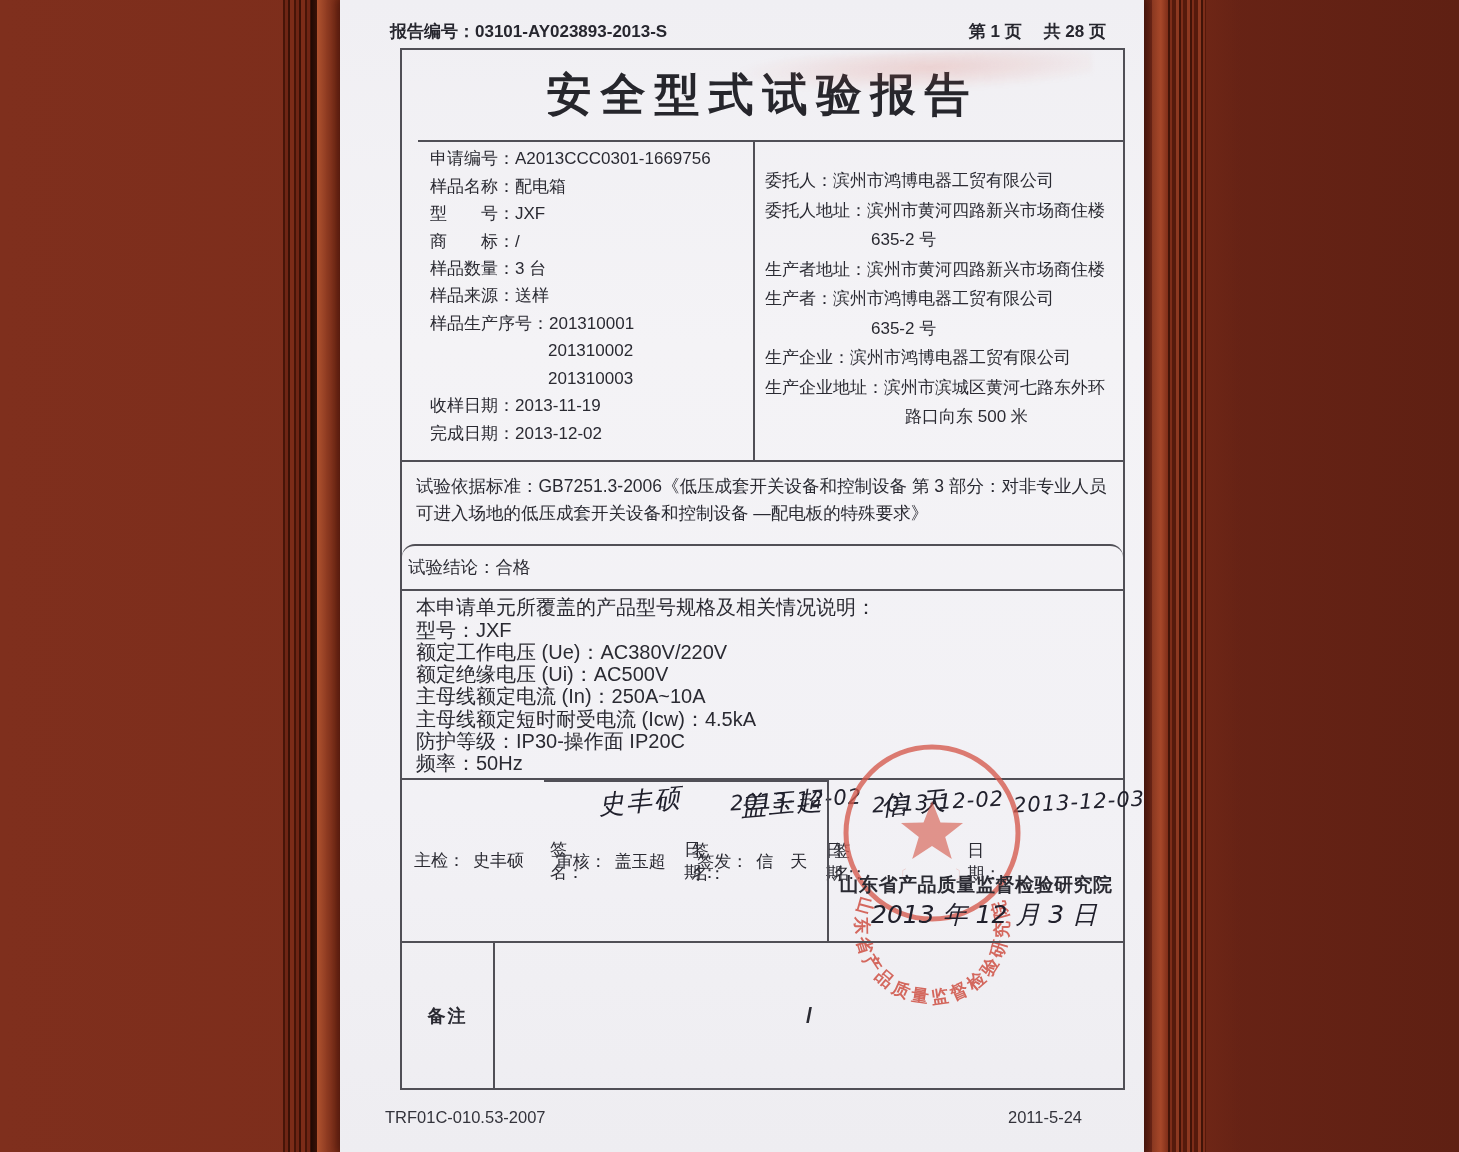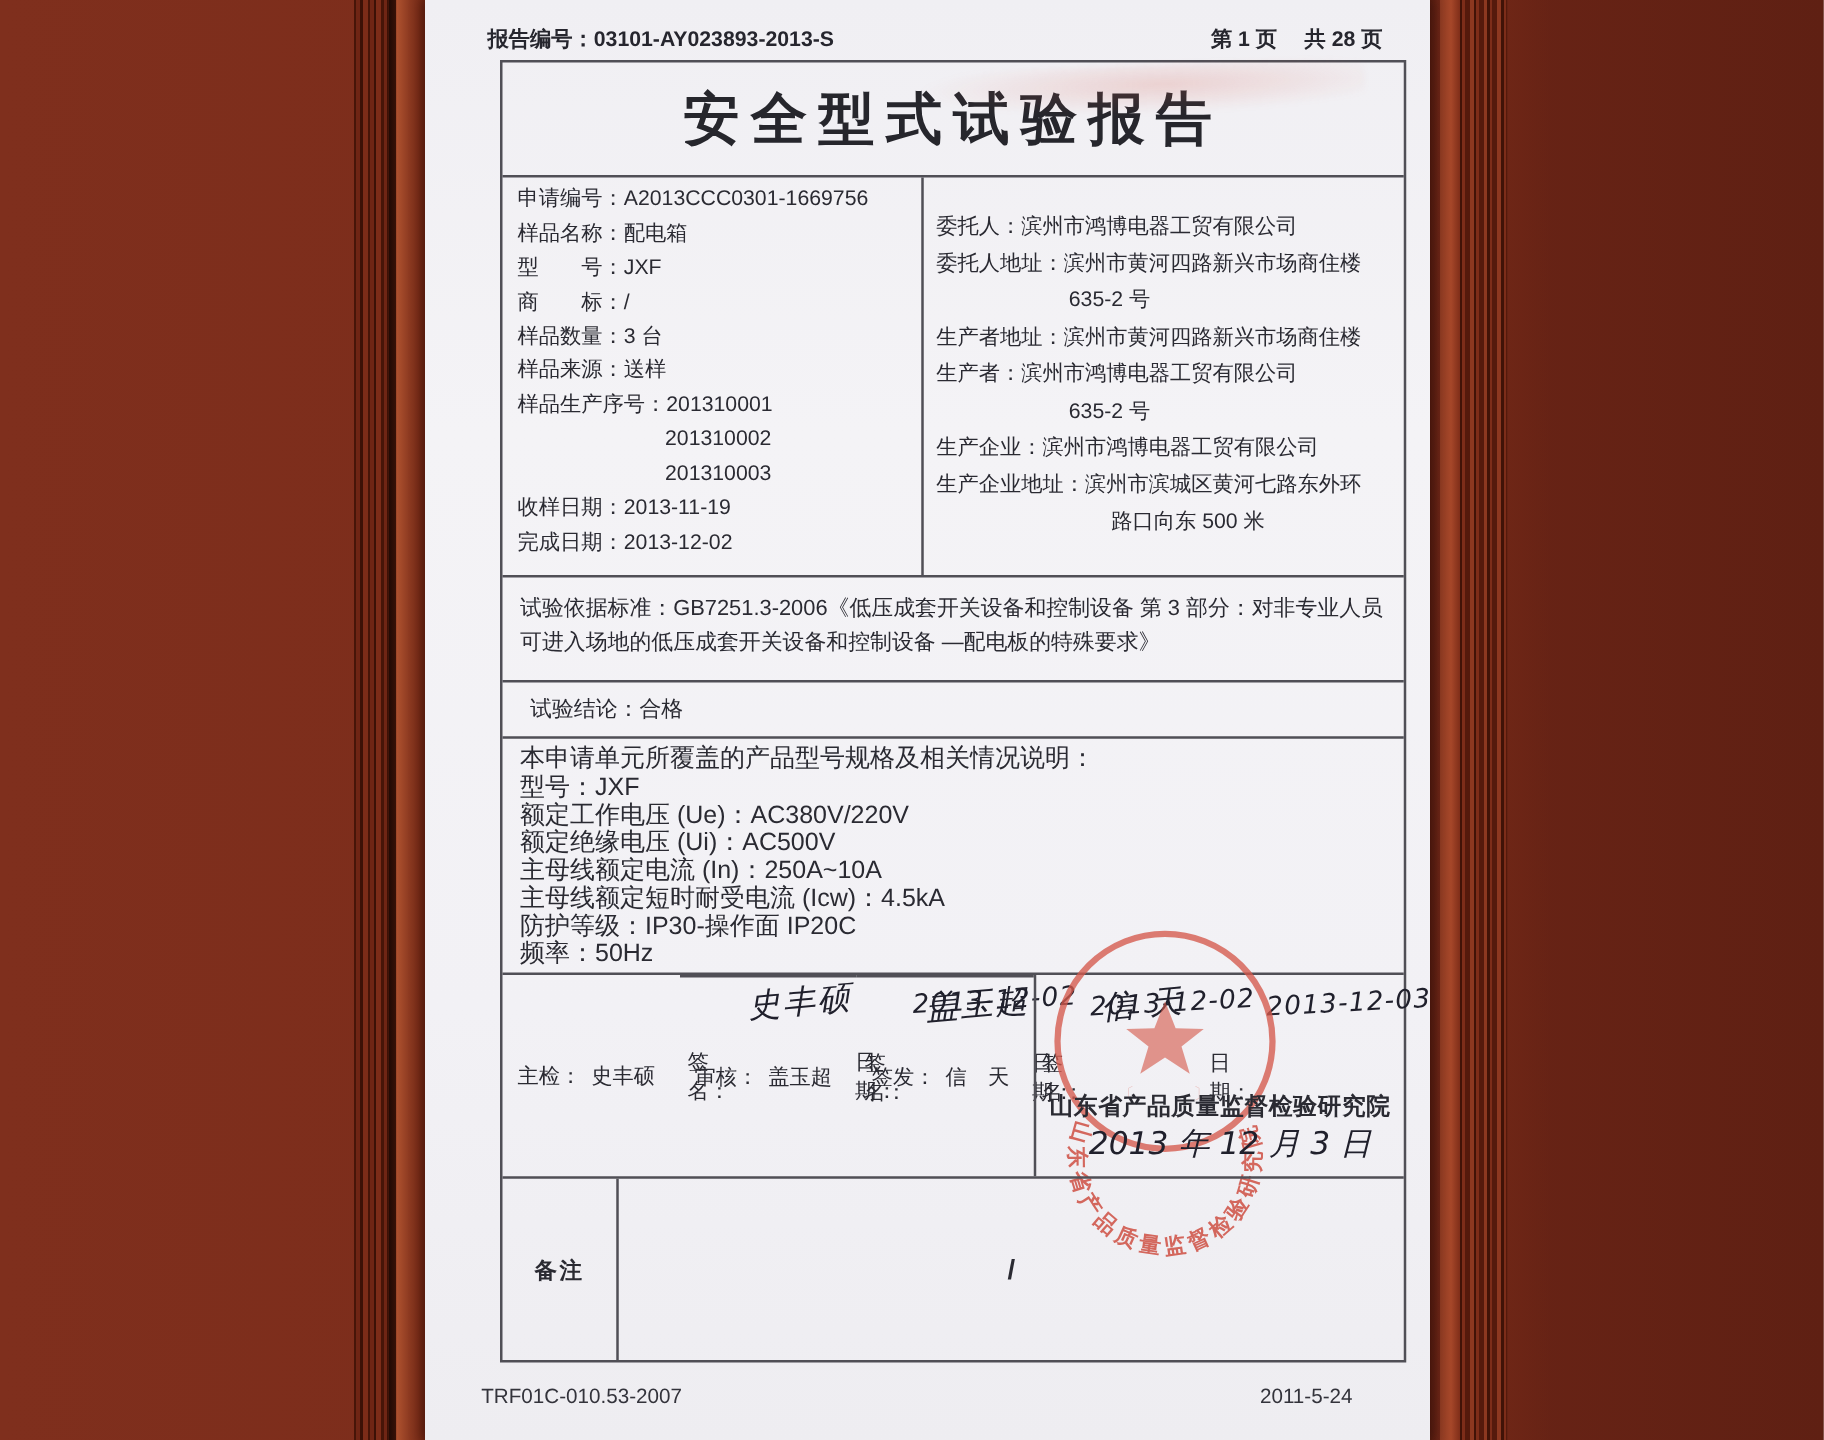--- a/index.html
+++ b/index.html
@@ -32,28 +32,28 @@
   
   .doc-table{position:absolute;left:60px;top:48px;width:725px;height:1042px;
     border:2px solid #504f56;box-sizing:border-box;display:flex;flex-direction:column;}
   .trow{border-top:2px solid #504f56;box-sizing:border-box;position:relative;}
   .trow:first-child{border-top:none;}
   .title-row{height:92px;display:flex;align-items:center;justify-content:center;}
   .doc-title{font-size:45px;font-weight:bold;letter-spacing:9px;color:#26262c;font-family:"Liberation Serif","DejaVu Serif",serif;}
   .faint-remnant{position:absolute;left:330px;top:2px;width:360px;height:40px;
     background:radial-gradient(ellipse at 55% 40%,rgba(214,100,86,.22),rgba(214,100,86,0) 70%);
     filter:blur(2px);transform:rotate(-2deg);}
-  .info-row{height:325px;display:flex;}
+  .info-row{height:325px;display:flex;margin-left:16px;}
   .info-left{width:335px;box-sizing:border-box;padding:3px 0 0 12px;font-size:17px;line-height:27.4px;}
   .info-right{flex:1;border-left:2px solid #504f56;box-sizing:border-box;padding:24px 0 0 10px;font-size:17px;line-height:29.5px;}
   .cont-serial{padding-left:118px;}
   .cont-addr1{padding-left:106px;}
   .cont-addr2{padding-left:140px;}
   .standard-row{height:85px;padding:11px 14px 0 14px;box-sizing:border-box;font-size:17.5px;line-height:27px;}
-  .conclusion-row{height:46px;padding:9px 0 0 22px;box-sizing:border-box;font-size:17.5px;}
+  .conclusion-row{height:46px;padding:9px 0 0 6px;box-sizing:border-box;font-size:17.5px;border-radius:13px;}
   .specs-row{height:189px;padding:5px 0 17px 14px;box-sizing:border-box;font-size:20px;line-height:22.3px;}
   .sig-area{height:166px;display:flex;}
   .sig-left{width:425px;display:flex;}
   .sig-row{position:relative;border-top:2px solid #504f56;flex:1;display:flex;align-items:center;font-size:17px;}
   .sig-row:first-child{border-top:none;}
   .sig-role{margin-left:12px;white-space:pre;}
   .sig-name{margin-left:8px;white-space:pre;}
   .sig-label{position:absolute;left:148px;}
   .hand{font-family:"DejaVu Sans",sans-serif;font-style:italic;color:#20202c;}
   .sig-script{position:absolute;left:196px;top:4px;font-size:26px;transform:rotate(-5deg);letter-spacing:2px;white-space:nowrap;}

